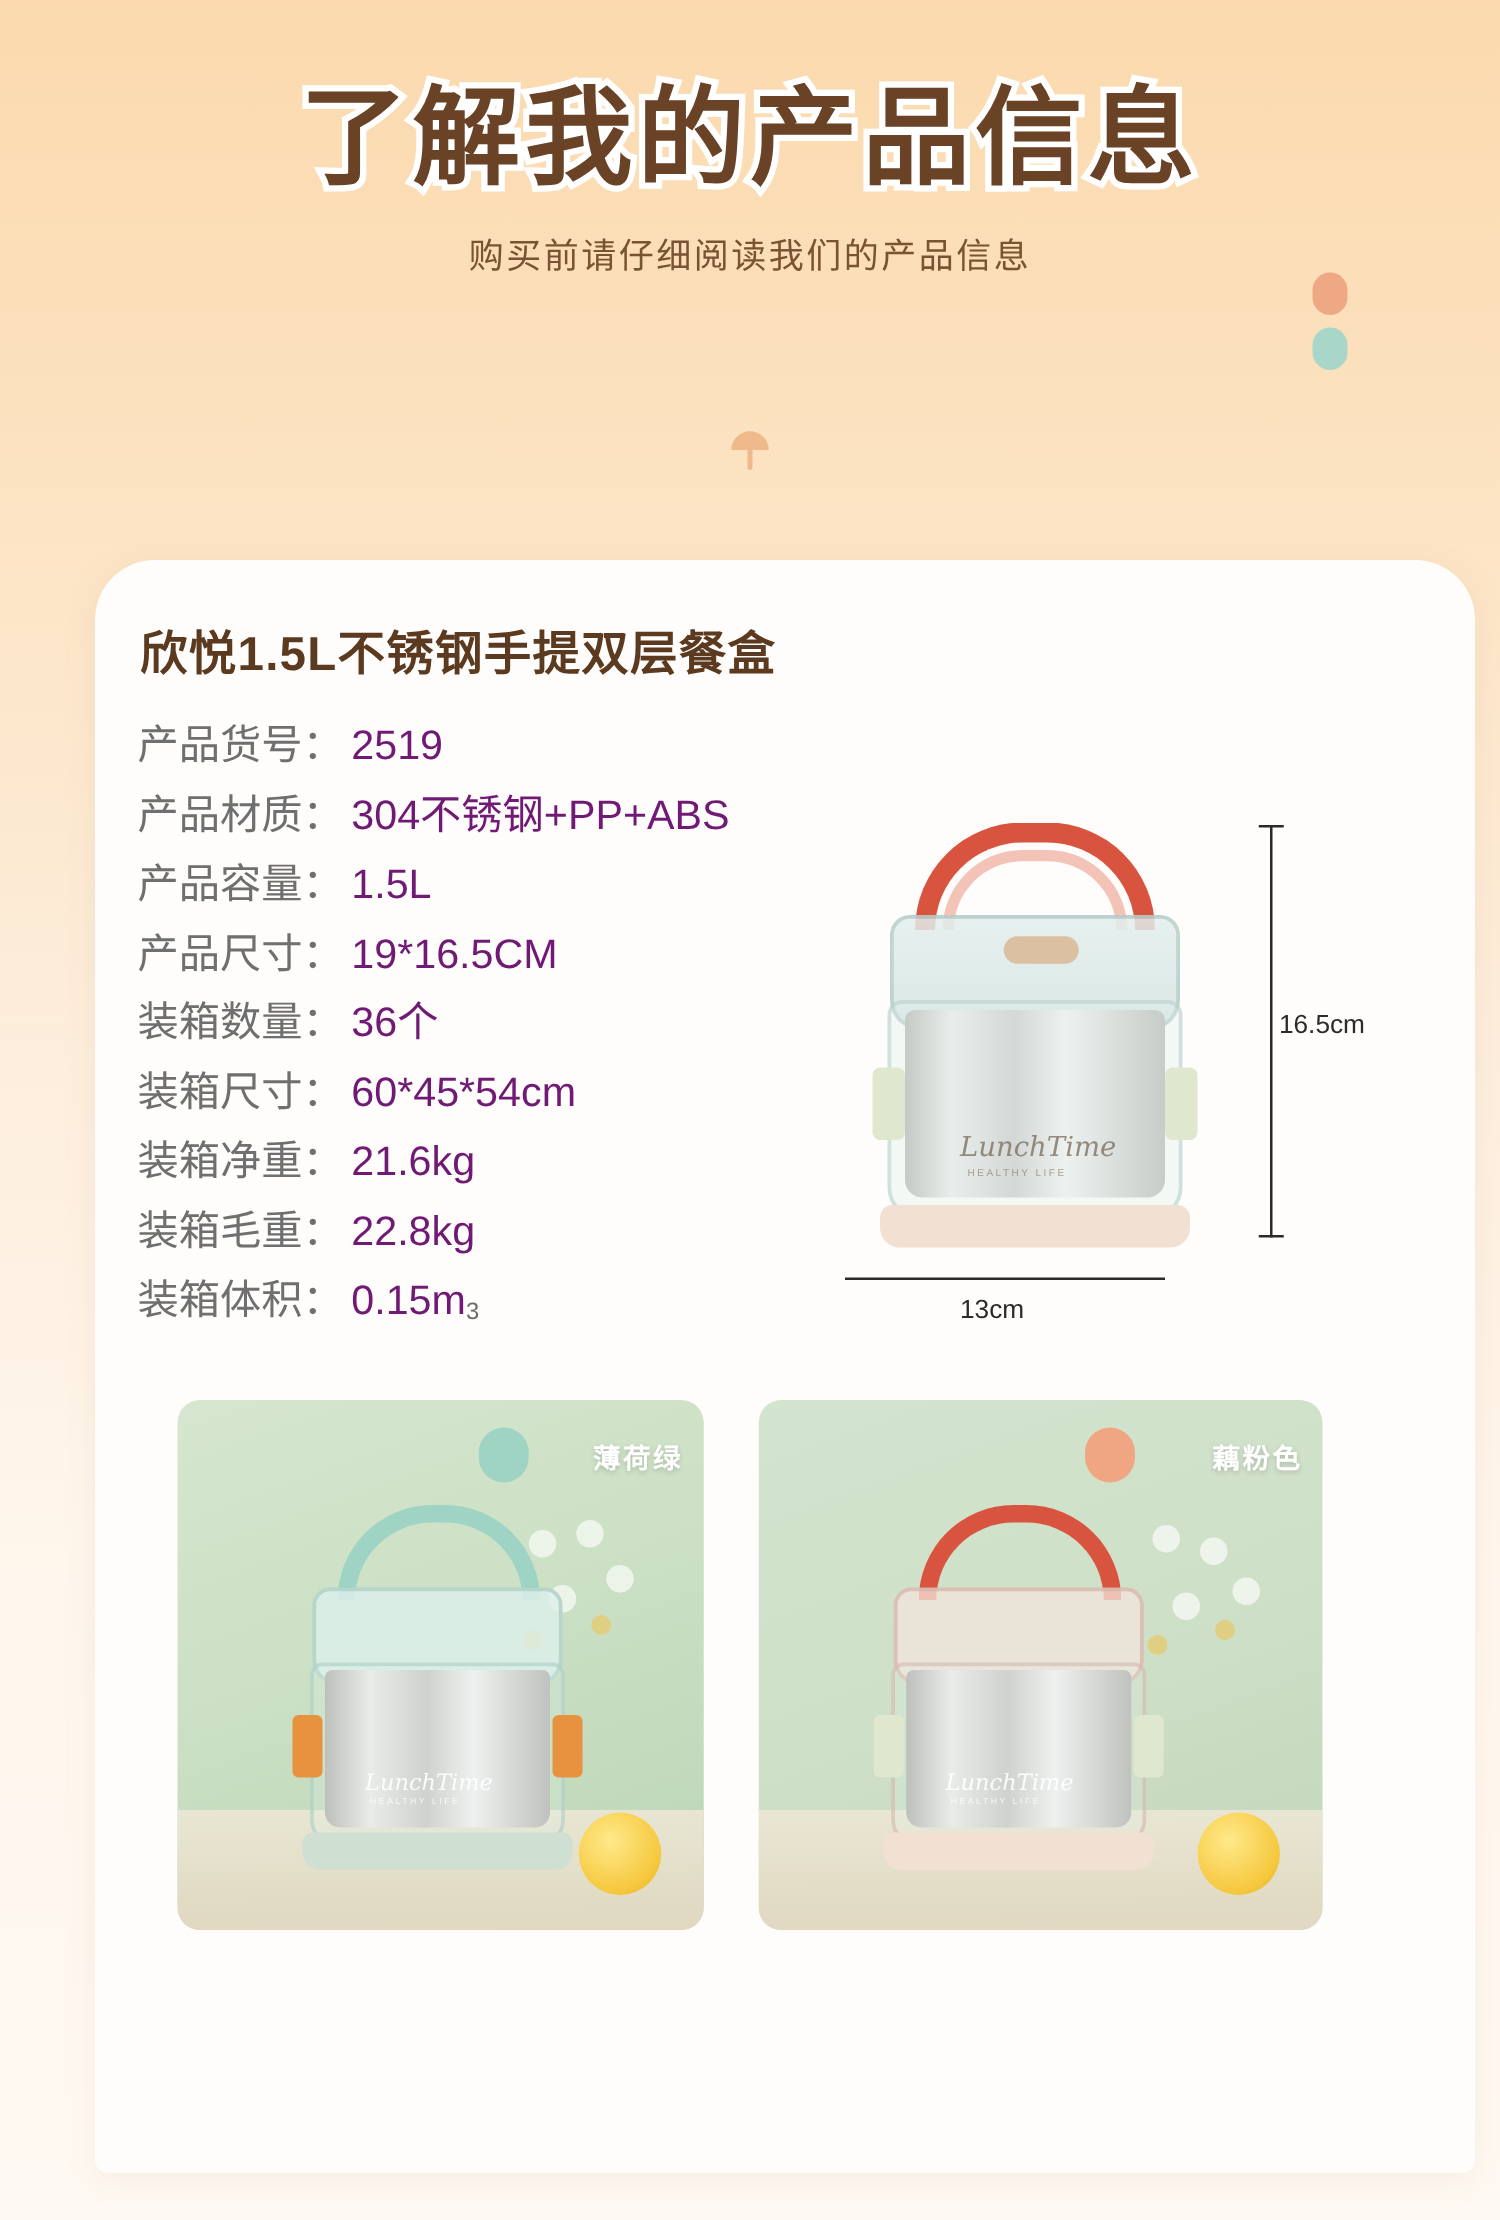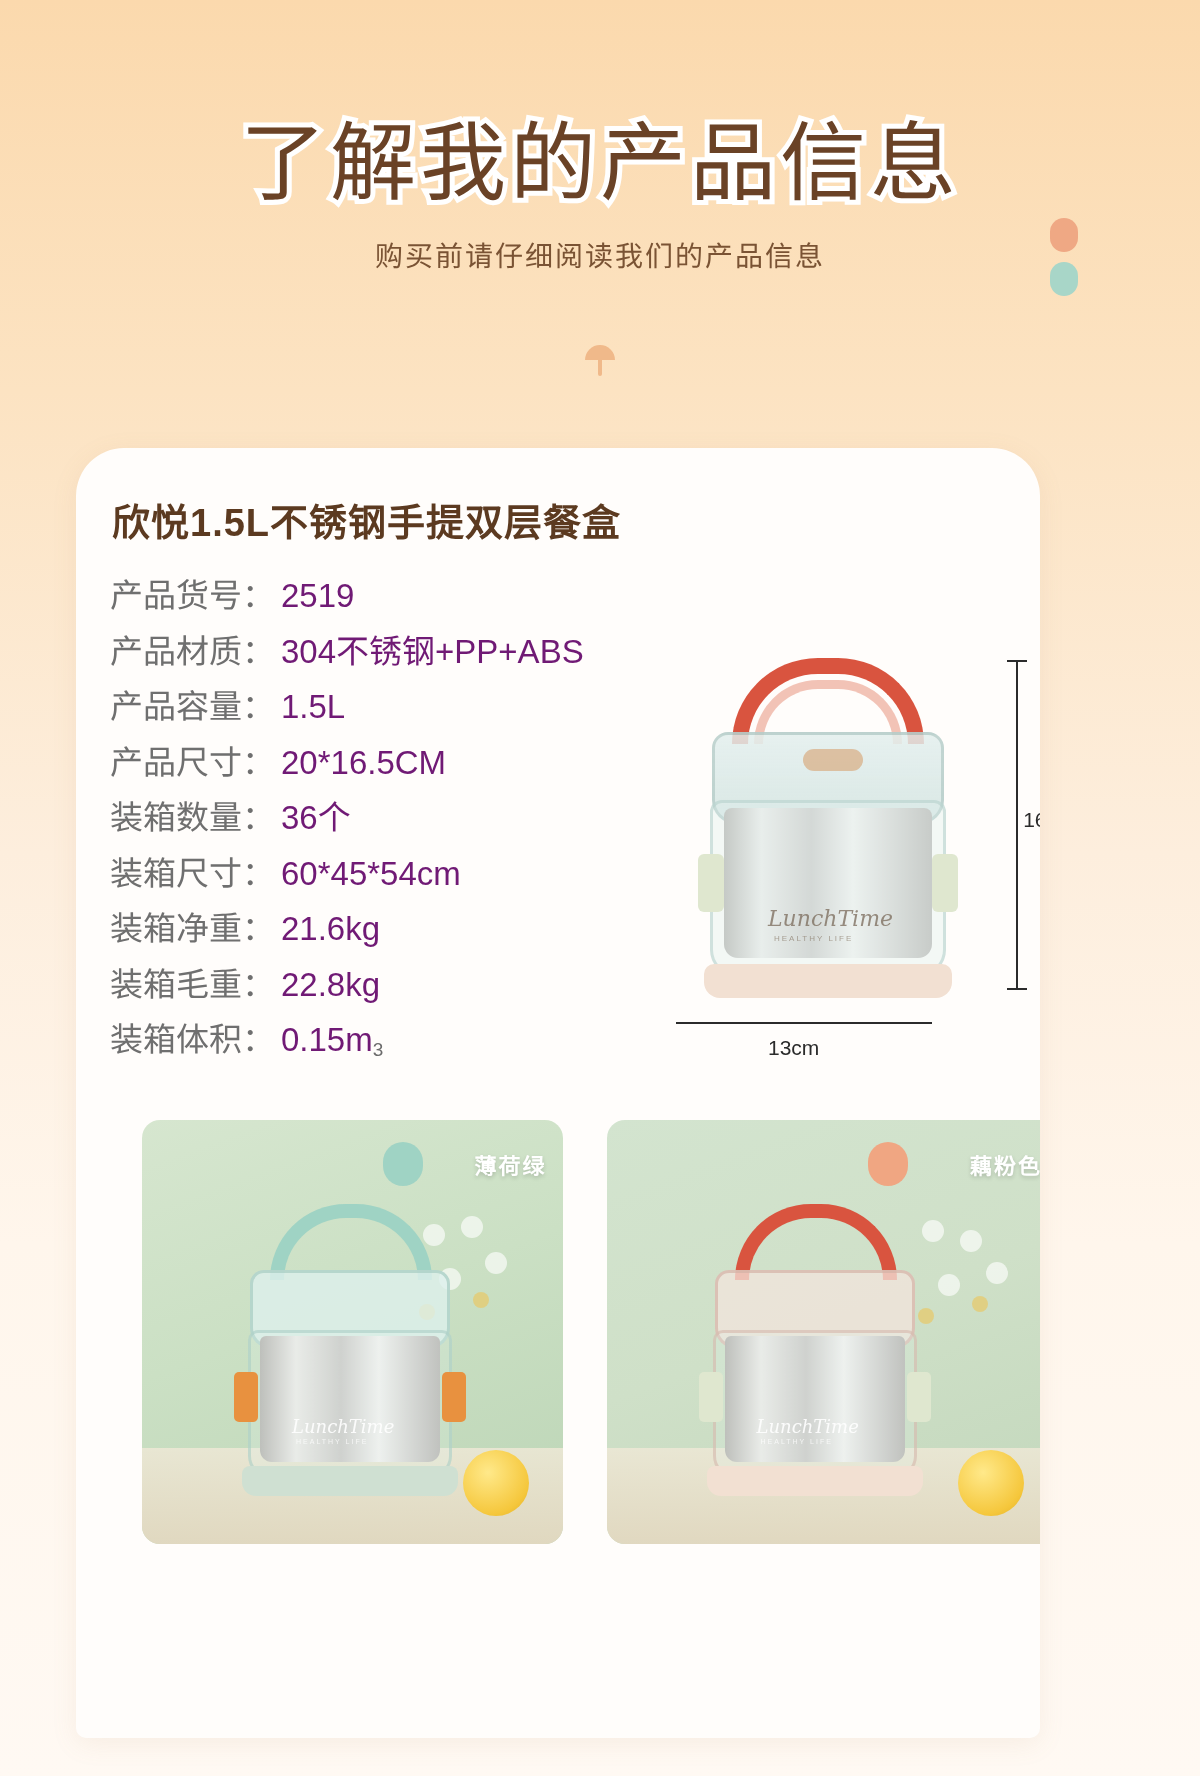--- a/index.html
+++ b/index.html
@@ -22,24 +22,24 @@
   }
   
   .header {
     position: absolute;
     top: 0; left: 0; right: 0;
     height: 430px;
     text-align: center;
   }
   .main-title {
     margin: 0;
-    padding-top: 120px;
+    padding-top: 68px;
     font-size: 86px;
     line-height: 1;
-    font-weight: 400;
+    font-weight: 700;
     letter-spacing: 4px;
     color: #6a4226;
     -webkit-text-stroke: 10px #ffffff;
     paint-order: stroke fill;
     font-family: "DejaVu Sans", "Liberation Sans", sans-serif;
   }
   .sub-title {
     margin: 28px 0 0 0;
     font-size: 28px;
     color: #7a5334;
@@ -79,21 +79,21 @@
     top: 262px; left: 1050px;
     width: 28px; height: 34px;
     background: #a8d6c8;
     border-radius: 14px 14px 14px 14px;
   }
   
   .card {
     position: absolute;
     top: 448px;
     left: 76px;
-    width: 964px;
+    width: 1104px;
     height: 1290px;
     background: #fffdfb;
     border-radius: 48px 48px 10px 10px;
     box-shadow: 0 6px 26px rgba(180,140,100,0.10);
     overflow: hidden;
   }
   .product-name {
     position: absolute;
     top: 44px;
     left: 36px;
@@ -501,21 +501,21 @@
         <span class="spec-value">304不锈钢+PP+ABS</span>
       </div>
       <div class="spec-row">
         <span class="spec-label">产品容量</span>
         <span class="spec-colon">：</span>
         <span class="spec-value">1.5L</span>
       </div>
       <div class="spec-row">
         <span class="spec-label">产品尺寸</span>
         <span class="spec-colon">：</span>
-        <span class="spec-value">20*16.5CM</span>
+        <span class="spec-value">19*16.5CM</span>
       </div>
       <div class="spec-row">
         <span class="spec-label">装箱数量</span>
         <span class="spec-colon">：</span>
         <span class="spec-value">36个</span>
       </div>
       <div class="spec-row">
         <span class="spec-label">装箱尺寸</span>
         <span class="spec-colon">：</span>
         <span class="spec-value">60*45*54cm</span>

